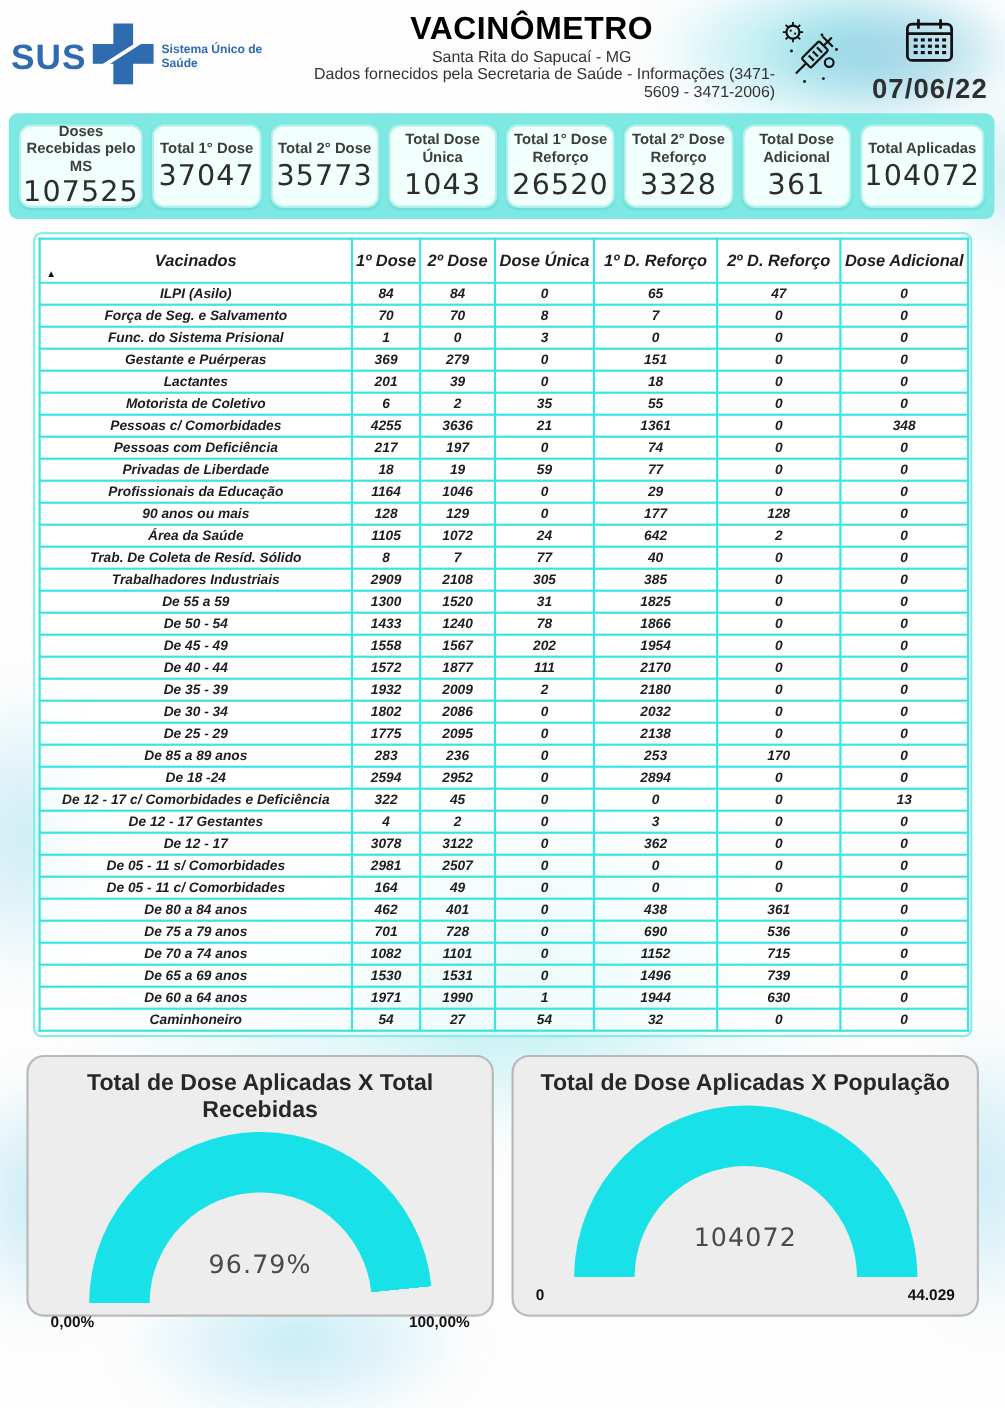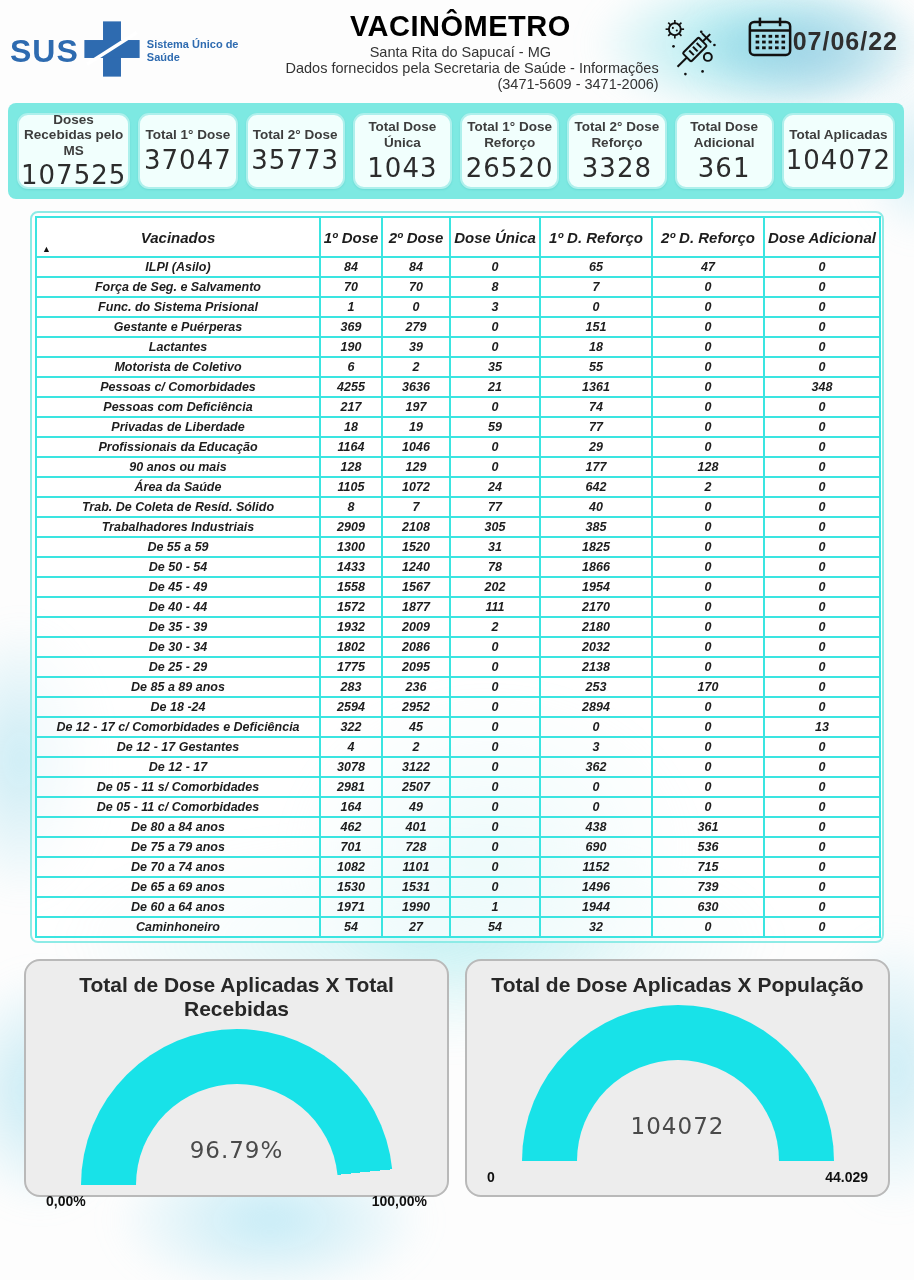--- a/index.html
+++ b/index.html
@@ -27,21 +27,21 @@
   .top-header { display:flex; align-items:flex-start; padding:8px 16px 0 10px; height:88px; }
   .logo-wrap { display:flex; align-items:center; width:252px; padding-top:12px; }
   .sus-text { color:var(--sus-blue,#2E6BB0); font-weight:bold; font-size:32px; letter-spacing:1px; line-height:1; }
   .sus-cross { margin:0 6px 0 4px; }
   .sus-sub { color:var(--sus-blue,#2E6BB0); font-size:11px; font-weight:bold; line-height:1.15; }
   .title-block { flex:1; text-align:center; padding-top:2px; }
   .page-title { font-size:29px; font-weight:bold; color:#000000; letter-spacing:.5px; }
   .page-sub1 { font-size:14.5px; color:#333; margin-top:1px; }
   .page-sub2 { font-size:14.5px; color:#333;text-align:right; }
   .icons-block { display:flex; align-items:flex-start; gap:22px; padding-top:8px; }
-  .cal-group { display:flex; flex-direction:row; align-items:center; }
+  .cal-group { display:flex; flex-direction:column; align-items:center; }
   .report-date { font-size:25px; font-weight:bold; color:#2f2f2f; margin-top:4px; letter-spacing:1px; }
 
   
   .summary-strip {
     margin:15px 10px 0 8px; background:var(--strip,#7DE9E2);
     border-radius:8px; padding:10px 9px; display:flex; gap:8px; height:96px;
   }
   .sum-card {
     flex:1; background:#f1fffd; border:2px solid #aef0ec; border-radius:11px;
     display:flex; flex-direction:column; align-items:center; justify-content:center;
@@ -269,21 +269,21 @@
             <td>Gestante e Puérperas</td>
             <td>369</td>
             <td>279</td>
             <td>0</td>
             <td>151</td>
             <td>0</td>
             <td>0</td>
           </tr>
           <tr>
             <td>Lactantes</td>
-            <td>190</td>
+            <td>201</td>
             <td>39</td>
             <td>0</td>
             <td>18</td>
             <td>0</td>
             <td>0</td>
           </tr>
           <tr>
             <td>Motorista de Coletivo</td>
             <td>6</td>
             <td>2</td>

